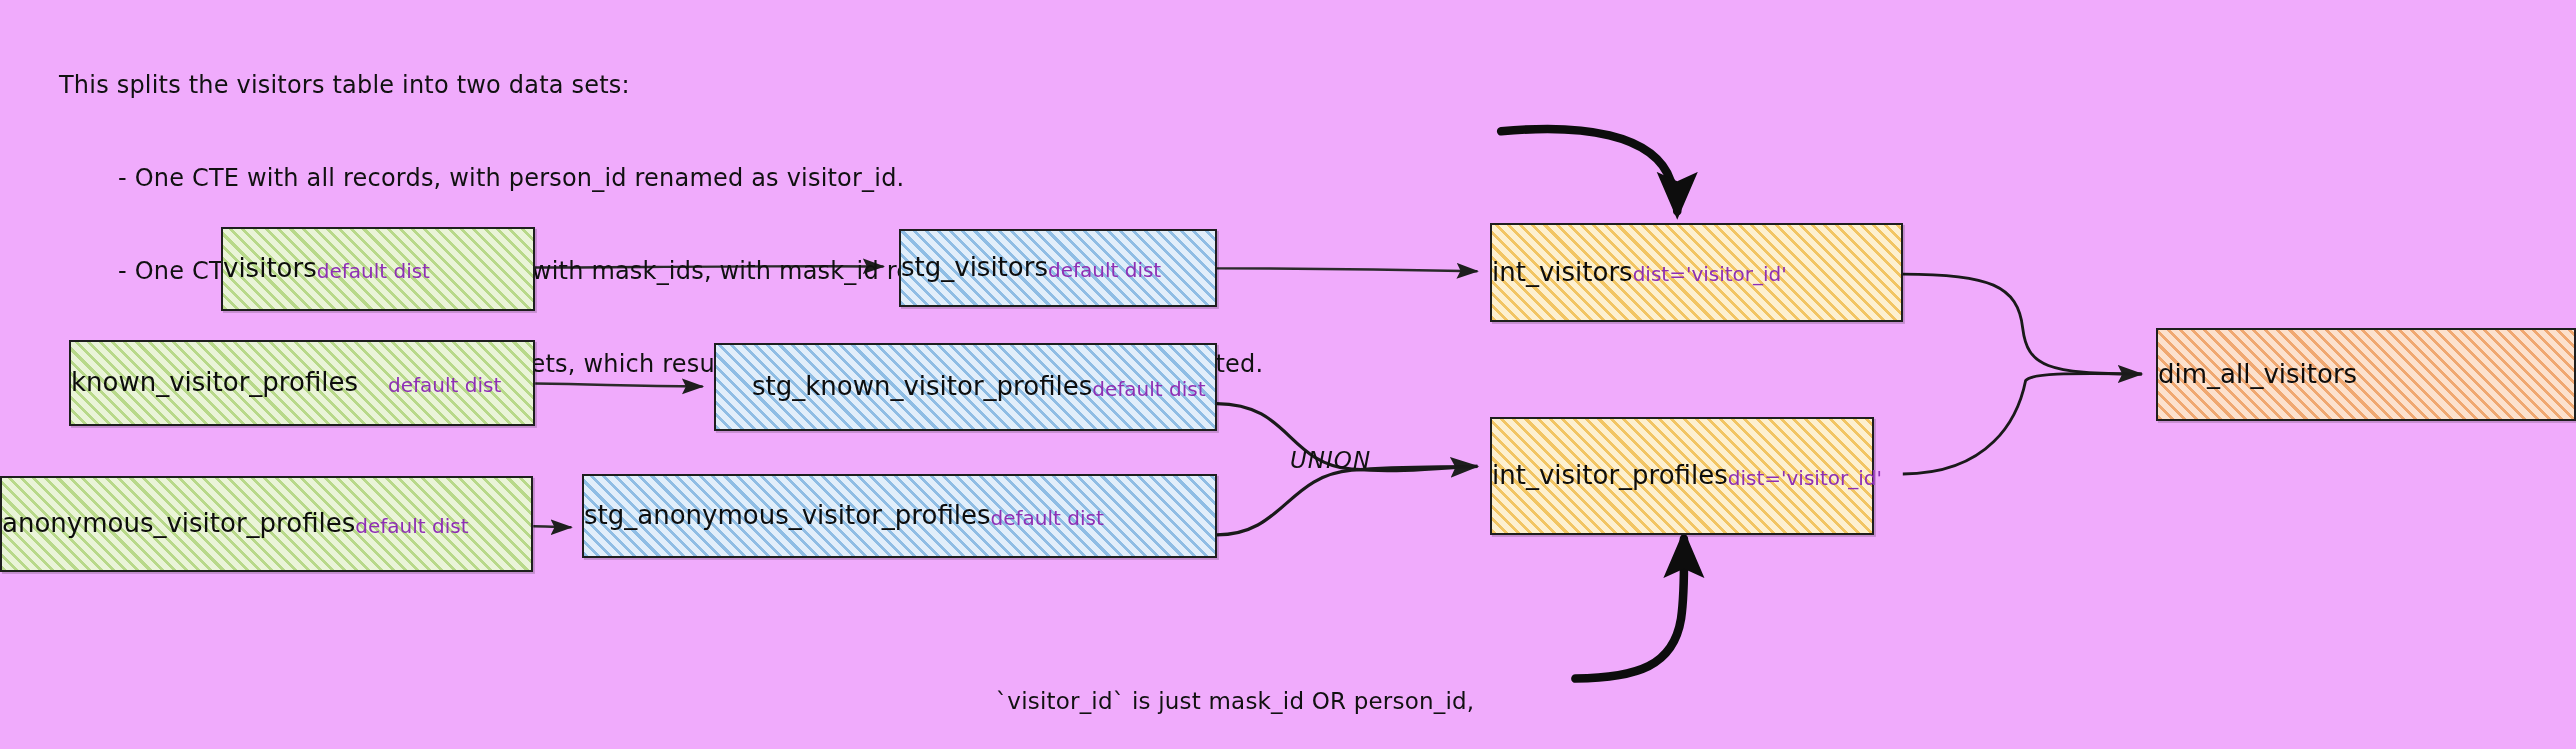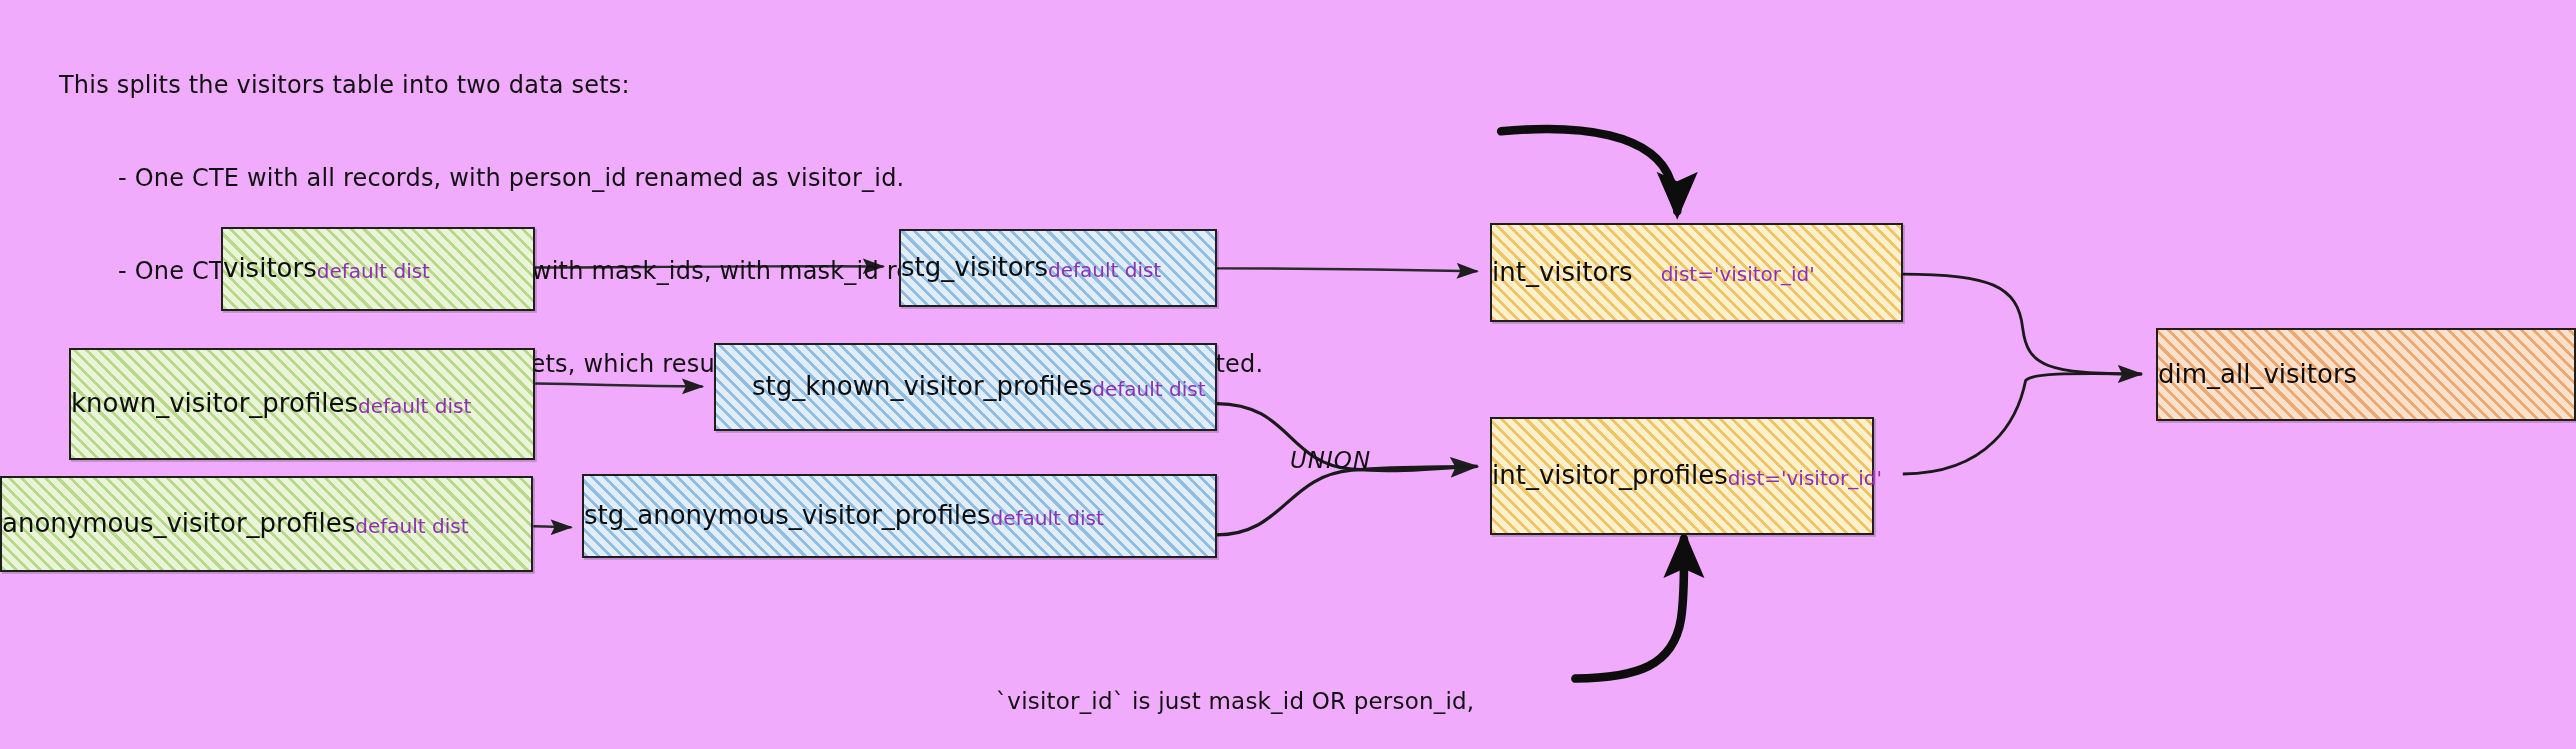--- a/index.html
+++ b/index.html
@@ -158,21 +158,21 @@
     
   </div>
 
   <div id="union-label">UNION</div>
 
   <div class="node fill-green" style="left:221px; top:227px; width:314px; height:84px;">
     <div class="title">visitors</div>
     <div class="sub">default dist</div>
   </div>
 
-  <div class="node fill-green" style="left:69px; top:348px; width:466px; height:112px;">
+  <div class="node fill-green" style="left:69px; top:340px; width:466px; height:86px;gap:30px;">
     <div class="title">known_visitor_profiles</div>
     <div class="sub">default dist</div>
   </div>
 
   <div class="node fill-green" style="left:0px; top:476px; width:533px; height:96px;">
     <div class="title">anonymous_visitor_profiles</div>
     <div class="sub">default dist</div>
   </div>
 
   <div class="node fill-blue" style="left:899px; top:229px; width:318px; height:78px;">
@@ -183,21 +183,21 @@
   <div class="node fill-blue" style="left:714px; top:343px; width:503px; height:88px;padding-left:36px;">
     <div class="title">stg_known_visitor_profiles</div>
     <div class="sub">default dist</div>
   </div>
 
   <div class="node fill-blue" style="left:582px; top:474px; width:635px; height:84px;">
     <div class="title">stg_anonymous_visitor_profiles</div>
     <div class="sub">default dist</div>
   </div>
 
-  <div class="node fill-yellow" style="left:1490px; top:223px; width:413px; height:99px;gap:28px;">
+  <div class="node fill-yellow" style="left:1490px; top:223px; width:413px; height:99px;">
     <div class="title">int_visitors</div>
     <div class="sub">dist='visitor_id'</div>
   </div>
 
   <div class="node fill-yellow" style="left:1490px; top:417px; width:384px; height:118px;">
     <div class="title">int_visitor_profiles</div>
     <div class="sub">dist='visitor_id'</div>
   </div>
 
   <div class="node fill-orange" style="left:2156px; top:328px; width:420px; height:93px;">

